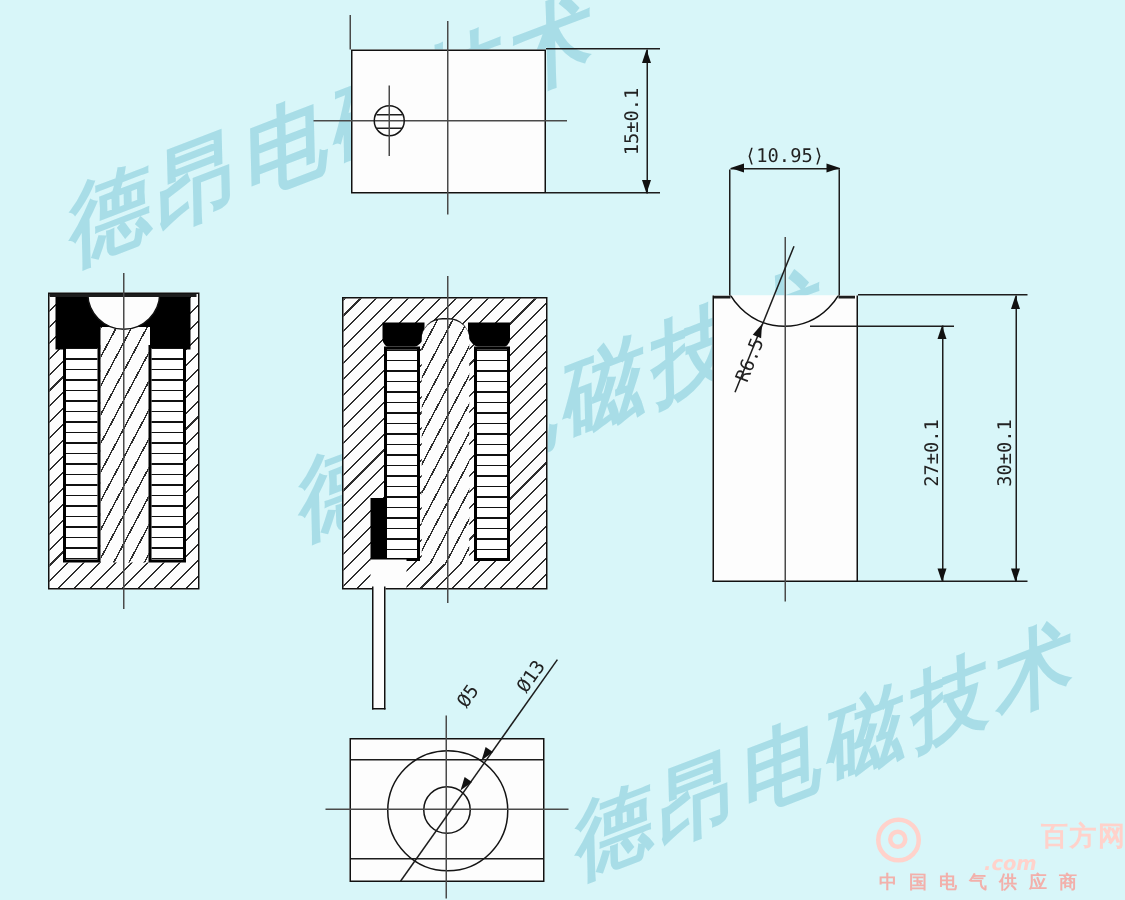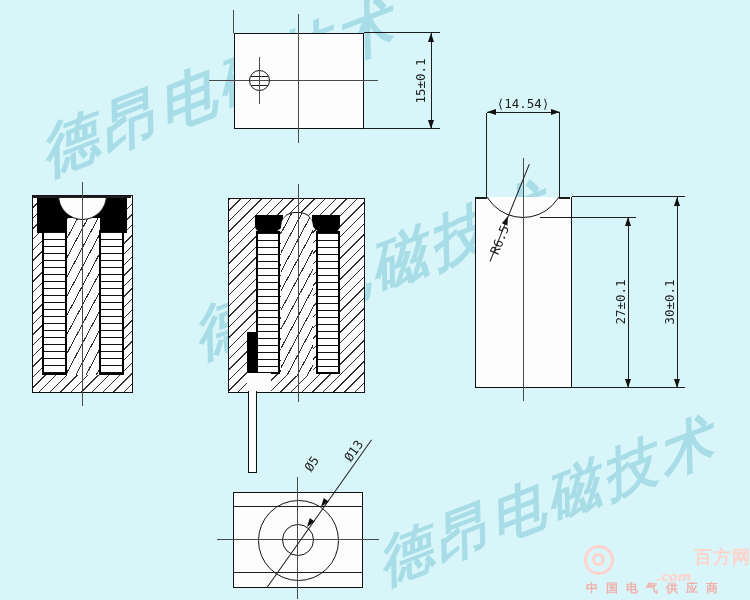--- a/index.html
+++ b/index.html
@@ -108,21 +108,21 @@
     <div class="ln" style="left:0;top:0;width:11px;height:1.8px;"></div>
     <div class="ln" style="left:83px;top:0;width:11px;height:1.8px;"></div>
   </div>
   <div class="view cl" style="left:523px;top:158px;width:1px;height:243px;"></div>
 
   <div class="view ln" style="left:486px;top:113px;width:1px;height:84px;"></div>
   <div class="view ln" style="left:559px;top:113px;width:1px;height:84px;"></div>
   <div class="view ln" style="left:487px;top:112px;width:73px;height:1px;"></div>
   <div class="view arr arr-lf" style="left:487px;top:109px;"></div>
   <div class="view arr arr-rt" style="left:551px;top:109px;"></div>
-  <div class="dim lay3" style="left:483px;top:96px;width:80px;">⟨14.54⟩</div>
+  <div class="dim lay3" style="left:483px;top:96px;width:80px;">⟨10.95⟩</div>
 
   <div class="view ln" style="left:490px;top:261px;width:105px;height:1px;transform-origin:0 50%;transform:rotate(-68deg);"></div>
   <div class="view arr arr-rt" style="left:499px;top:213px;transform-origin:100% 50%;transform:rotate(-68deg);"></div>
   <div class="dim lay3" style="left:477px;top:232px;width:46px;transform:rotate(-68deg);">R6.5</div>
 
   <div class="view ln" style="left:540px;top:217px;width:96px;height:1px;"></div>
   <div class="view ln" style="left:628px;top:217px;width:1px;height:171px;"></div>
   <div class="view arr arr-up" style="left:625px;top:217px;"></div>
   <div class="view arr arr-dn" style="left:625px;top:379px;"></div>
   <div class="dim rot90 lay3" style="left:590px;top:294px;width:62px;">27±0.1</div>

